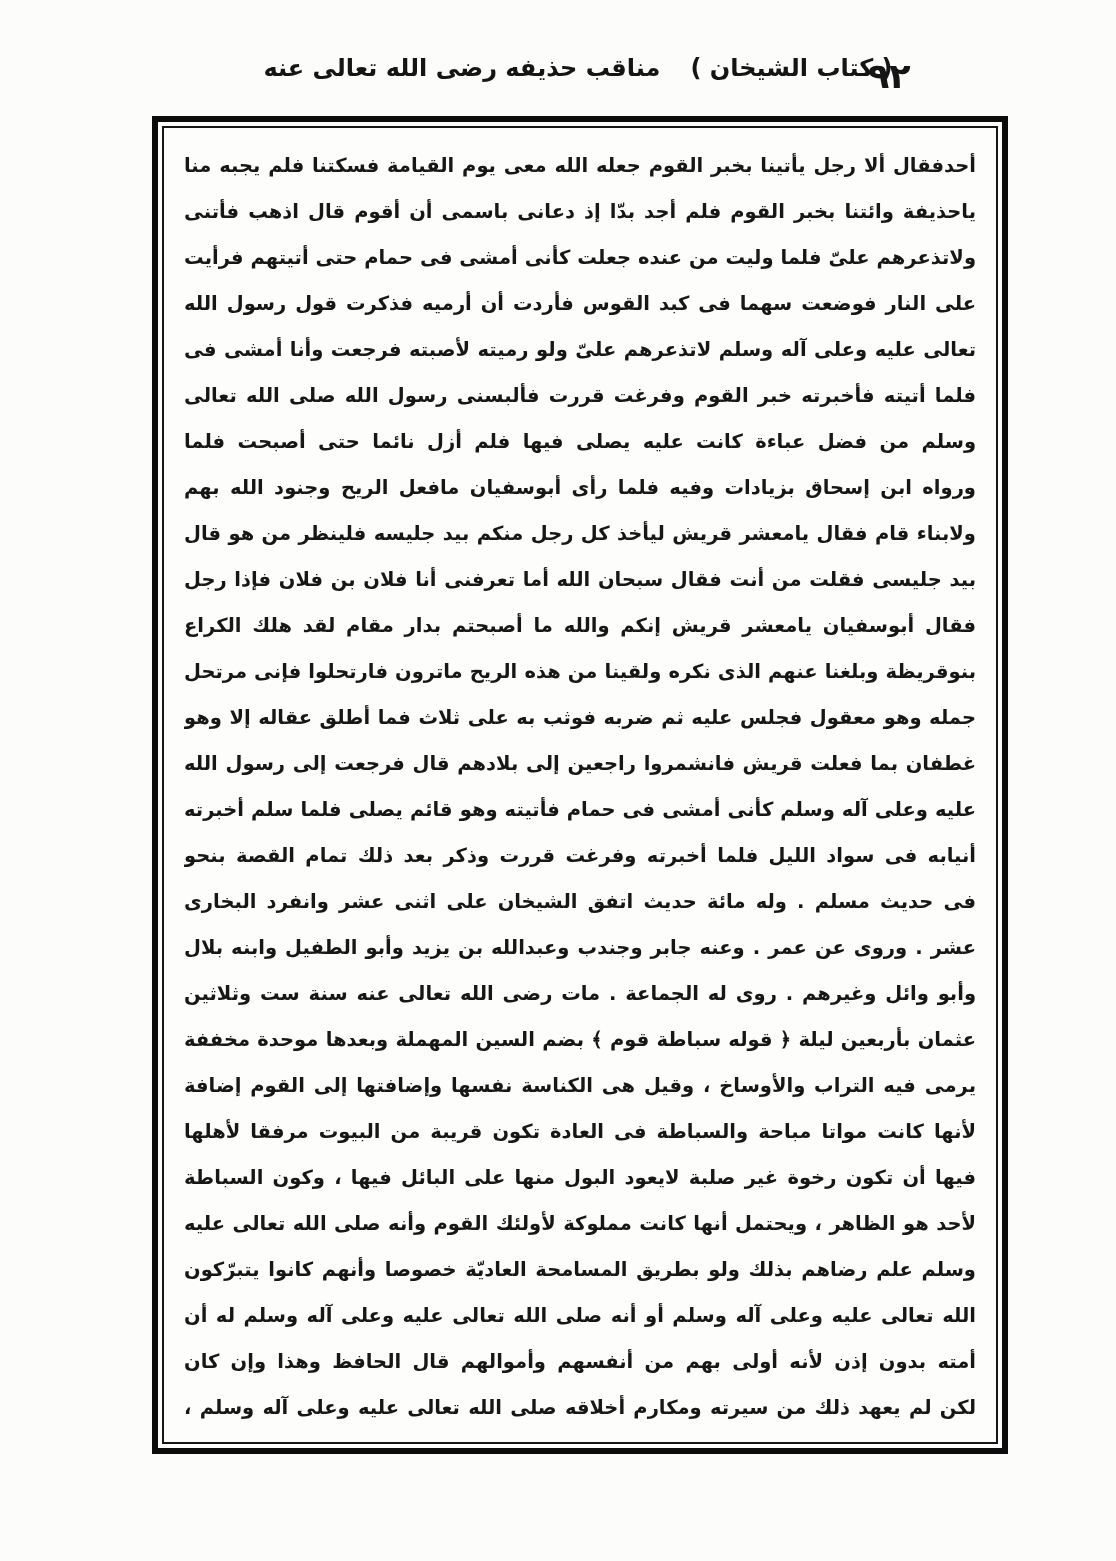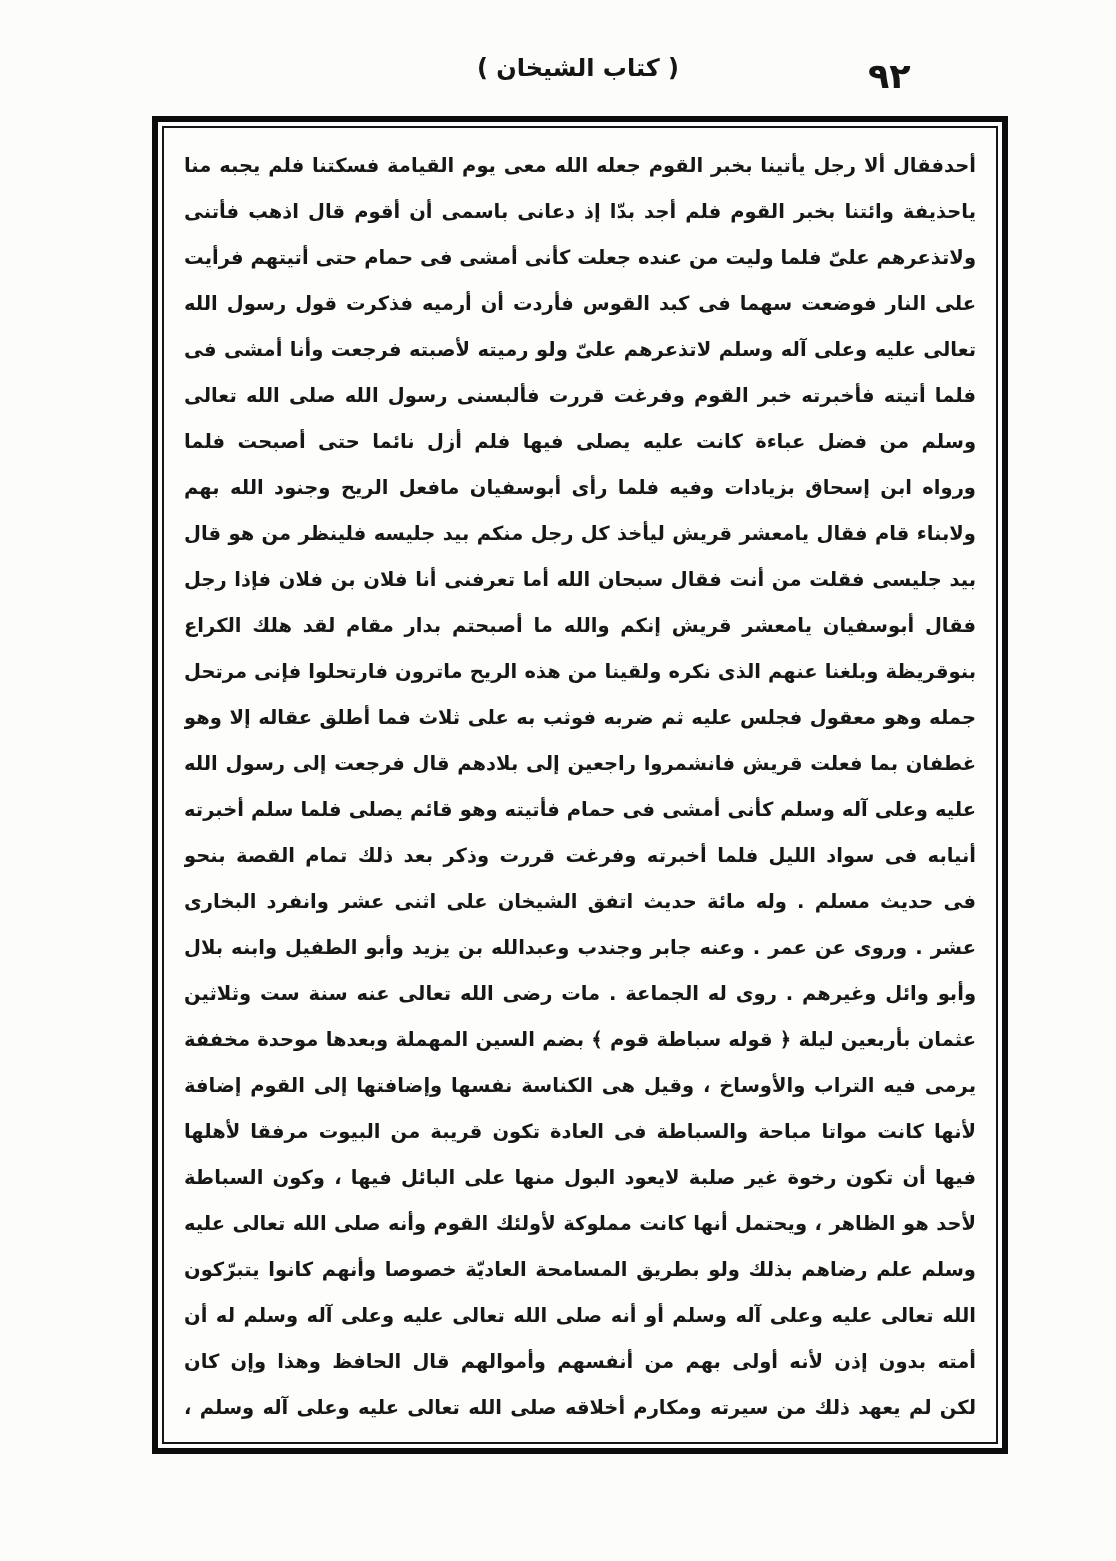--- a/index.html
+++ b/index.html
@@ -44,20 +44,21 @@
   }
 </style>
 </head>
 <body>
 
 <div class="page">
 
   <div class="header-row">
     <div class="header-titles">
       <span>( كتاب الشيخان )</span>
+      <span>مناقب حذيفه رضى الله تعالى عنه</span>
     </div>
     <span class="page-number">٩٢</span>
   </div>
 
   <div class="frame-outer">
     <div class="frame-inner">
       <div class="text-body">
         <p class="line">أحدفقال ألا رجل يأتينا بخبر القوم جعله الله معى يوم القيامة فسكتنا فلم يجبه منا أحد فقال قم</p>
         <p class="line">ياحذيفة وائتنا بخبر القوم فلم أجد بدّا إذ دعانى باسمى أن أقوم قال اذهب فأتنى بخبر القوم</p>
         <p class="line">ولاتذعرهم علىّ فلما وليت من عنده جعلت كأنى أمشى فى حمام حتى أتيتهم فرأيت أباسفيان يصطلى</p>

